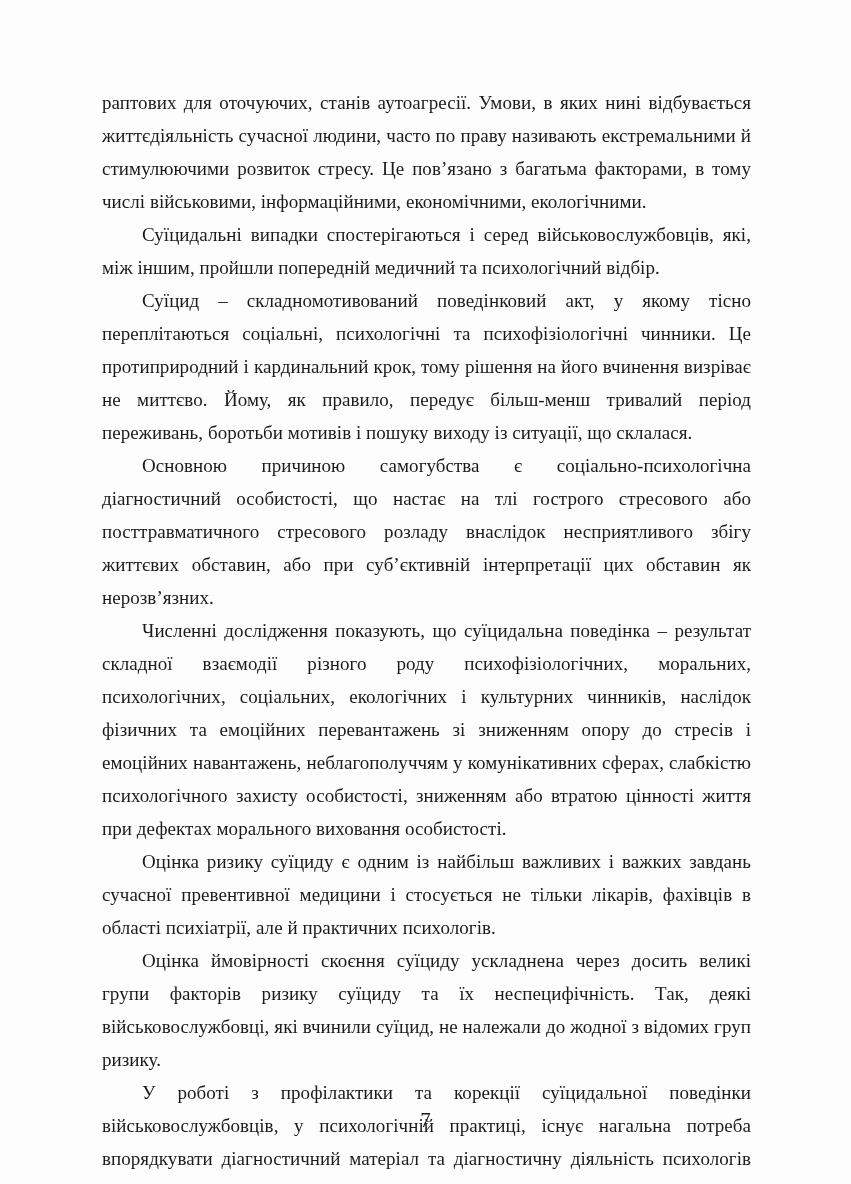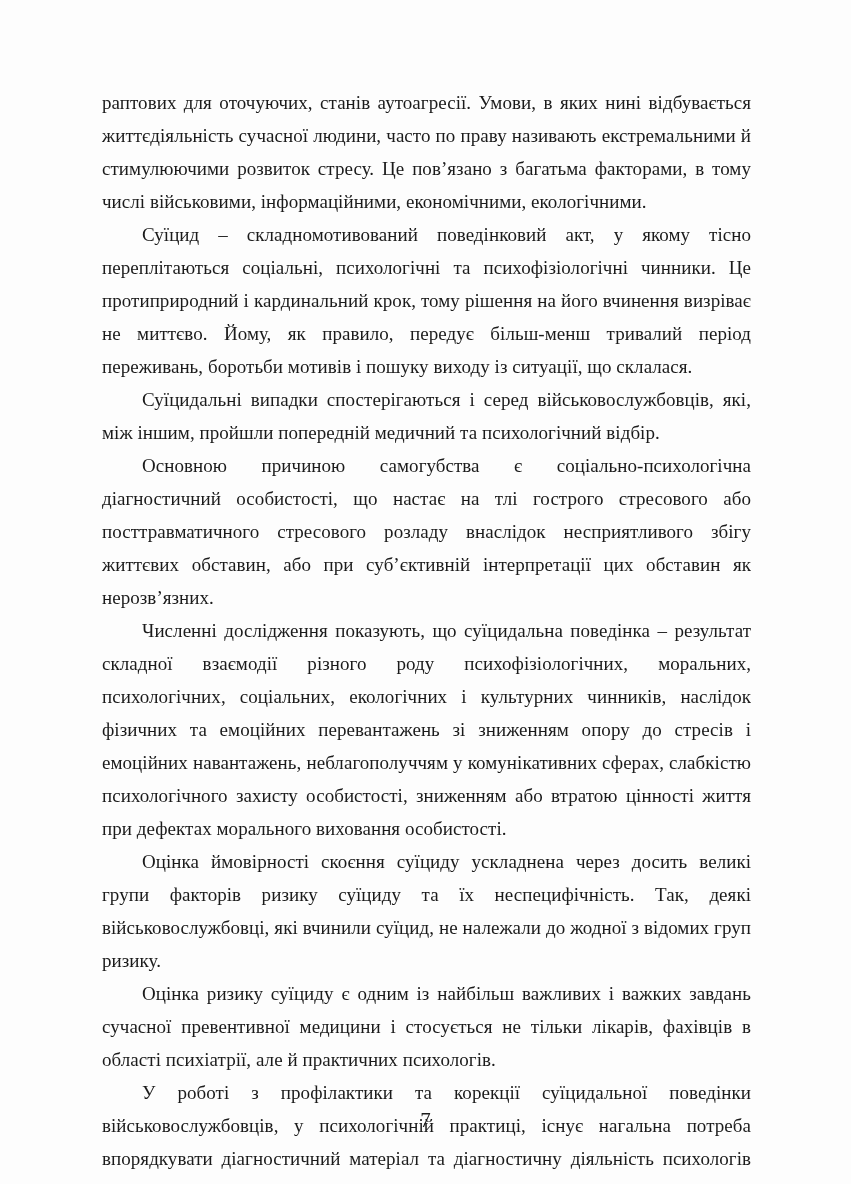--- a/index.html
+++ b/index.html
@@ -58,24 +58,24 @@
     font-family: "Liberation Serif", "DejaVu Serif", serif;
   }
 </style>
 </head>
 <body>
 
 <div class="page">
 
   <div class="text-column">
     <p class="para continuation">раптових для оточуючих, станів аутоагресії. Умови, в яких нині відбувається життєдіяльність сучасної людини, часто по праву називають екстремальними й стимулюючими розвиток стресу. Це пов’язано з багатьма факторами, в тому числі військовими, інформаційними, економічними, екологічними.</p>
+    <p class="para">Суїцидальні випадки спостерігаються і серед військовослужбовців, які, між іншим, пройшли попередній медичний та психологічний відбір.</p>
     <p class="para">Суїцид – складномотивований поведінковий акт, у якому тісно переплітаються соціальні, психологічні та психофізіологічні чинники. Це протиприродний і кардинальний крок, тому рішення на його вчинення визріває не миттєво. Йому, як правило, передує більш-менш тривалий період переживань, боротьби мотивів і пошуку виходу із ситуації, що склалася.</p>
-    <p class="para">Суїцидальні випадки спостерігаються і серед військовослужбовців, які, між іншим, пройшли попередній медичний та психологічний відбір.</p>
     <p class="para">Основною причиною самогубства є соціально-психологічна діагностичний особистості, що настає на тлі гострого стресового або посттравматичного стресового розладу внаслідок несприятливого збігу життєвих обставин, або при суб’єктивній інтерпретації цих обставин як нерозв’язних.</p>
     <p class="para">Численні дослідження показують, що суїцидальна поведінка – результат складної взаємодії різного роду психофізіологічних, моральних, психологічних, соціальних, екологічних і культурних чинників, наслідок фізичних та емоційних перевантажень зі зниженням опору до стресів і емоційних навантажень, неблагополуччям у комунікативних сферах, слабкістю психологічного захисту особистості, зниженням або втратою цінності життя при дефектах морального виховання особистості.</p>
+    <p class="para">Оцінка ризику суїциду є одним із найбільш важливих і важких завдань сучасної превентивної медицини і стосується не тільки лікарів, фахівців в області психіатрії, але й практичних психологів.</p>
     <p class="para">Оцінка ймовірності скоєння суїциду ускладнена через досить великі групи факторів ризику суїциду та їх неспецифічність. Так, деякі військовослужбовці, які вчинили суїцид, не належали до жодної з відомих груп ризику.</p>
-    <p class="para">Оцінка ризику суїциду є одним із найбільш важливих і важких завдань сучасної превентивної медицини і стосується не тільки лікарів, фахівців в області психіатрії, але й практичних психологів.</p>
     <p class="para">У роботі з профілактики та корекції суїцидальної поведінки військовослужбовців, у психологічній практиці, існує нагальна потреба впорядкувати діагностичний матеріал та діагностичну діяльність психологів частин і підрозділів.</p>
   </div>
 
   <div class="page-number">7</div>
 
 </div>
 
 </body></html>

